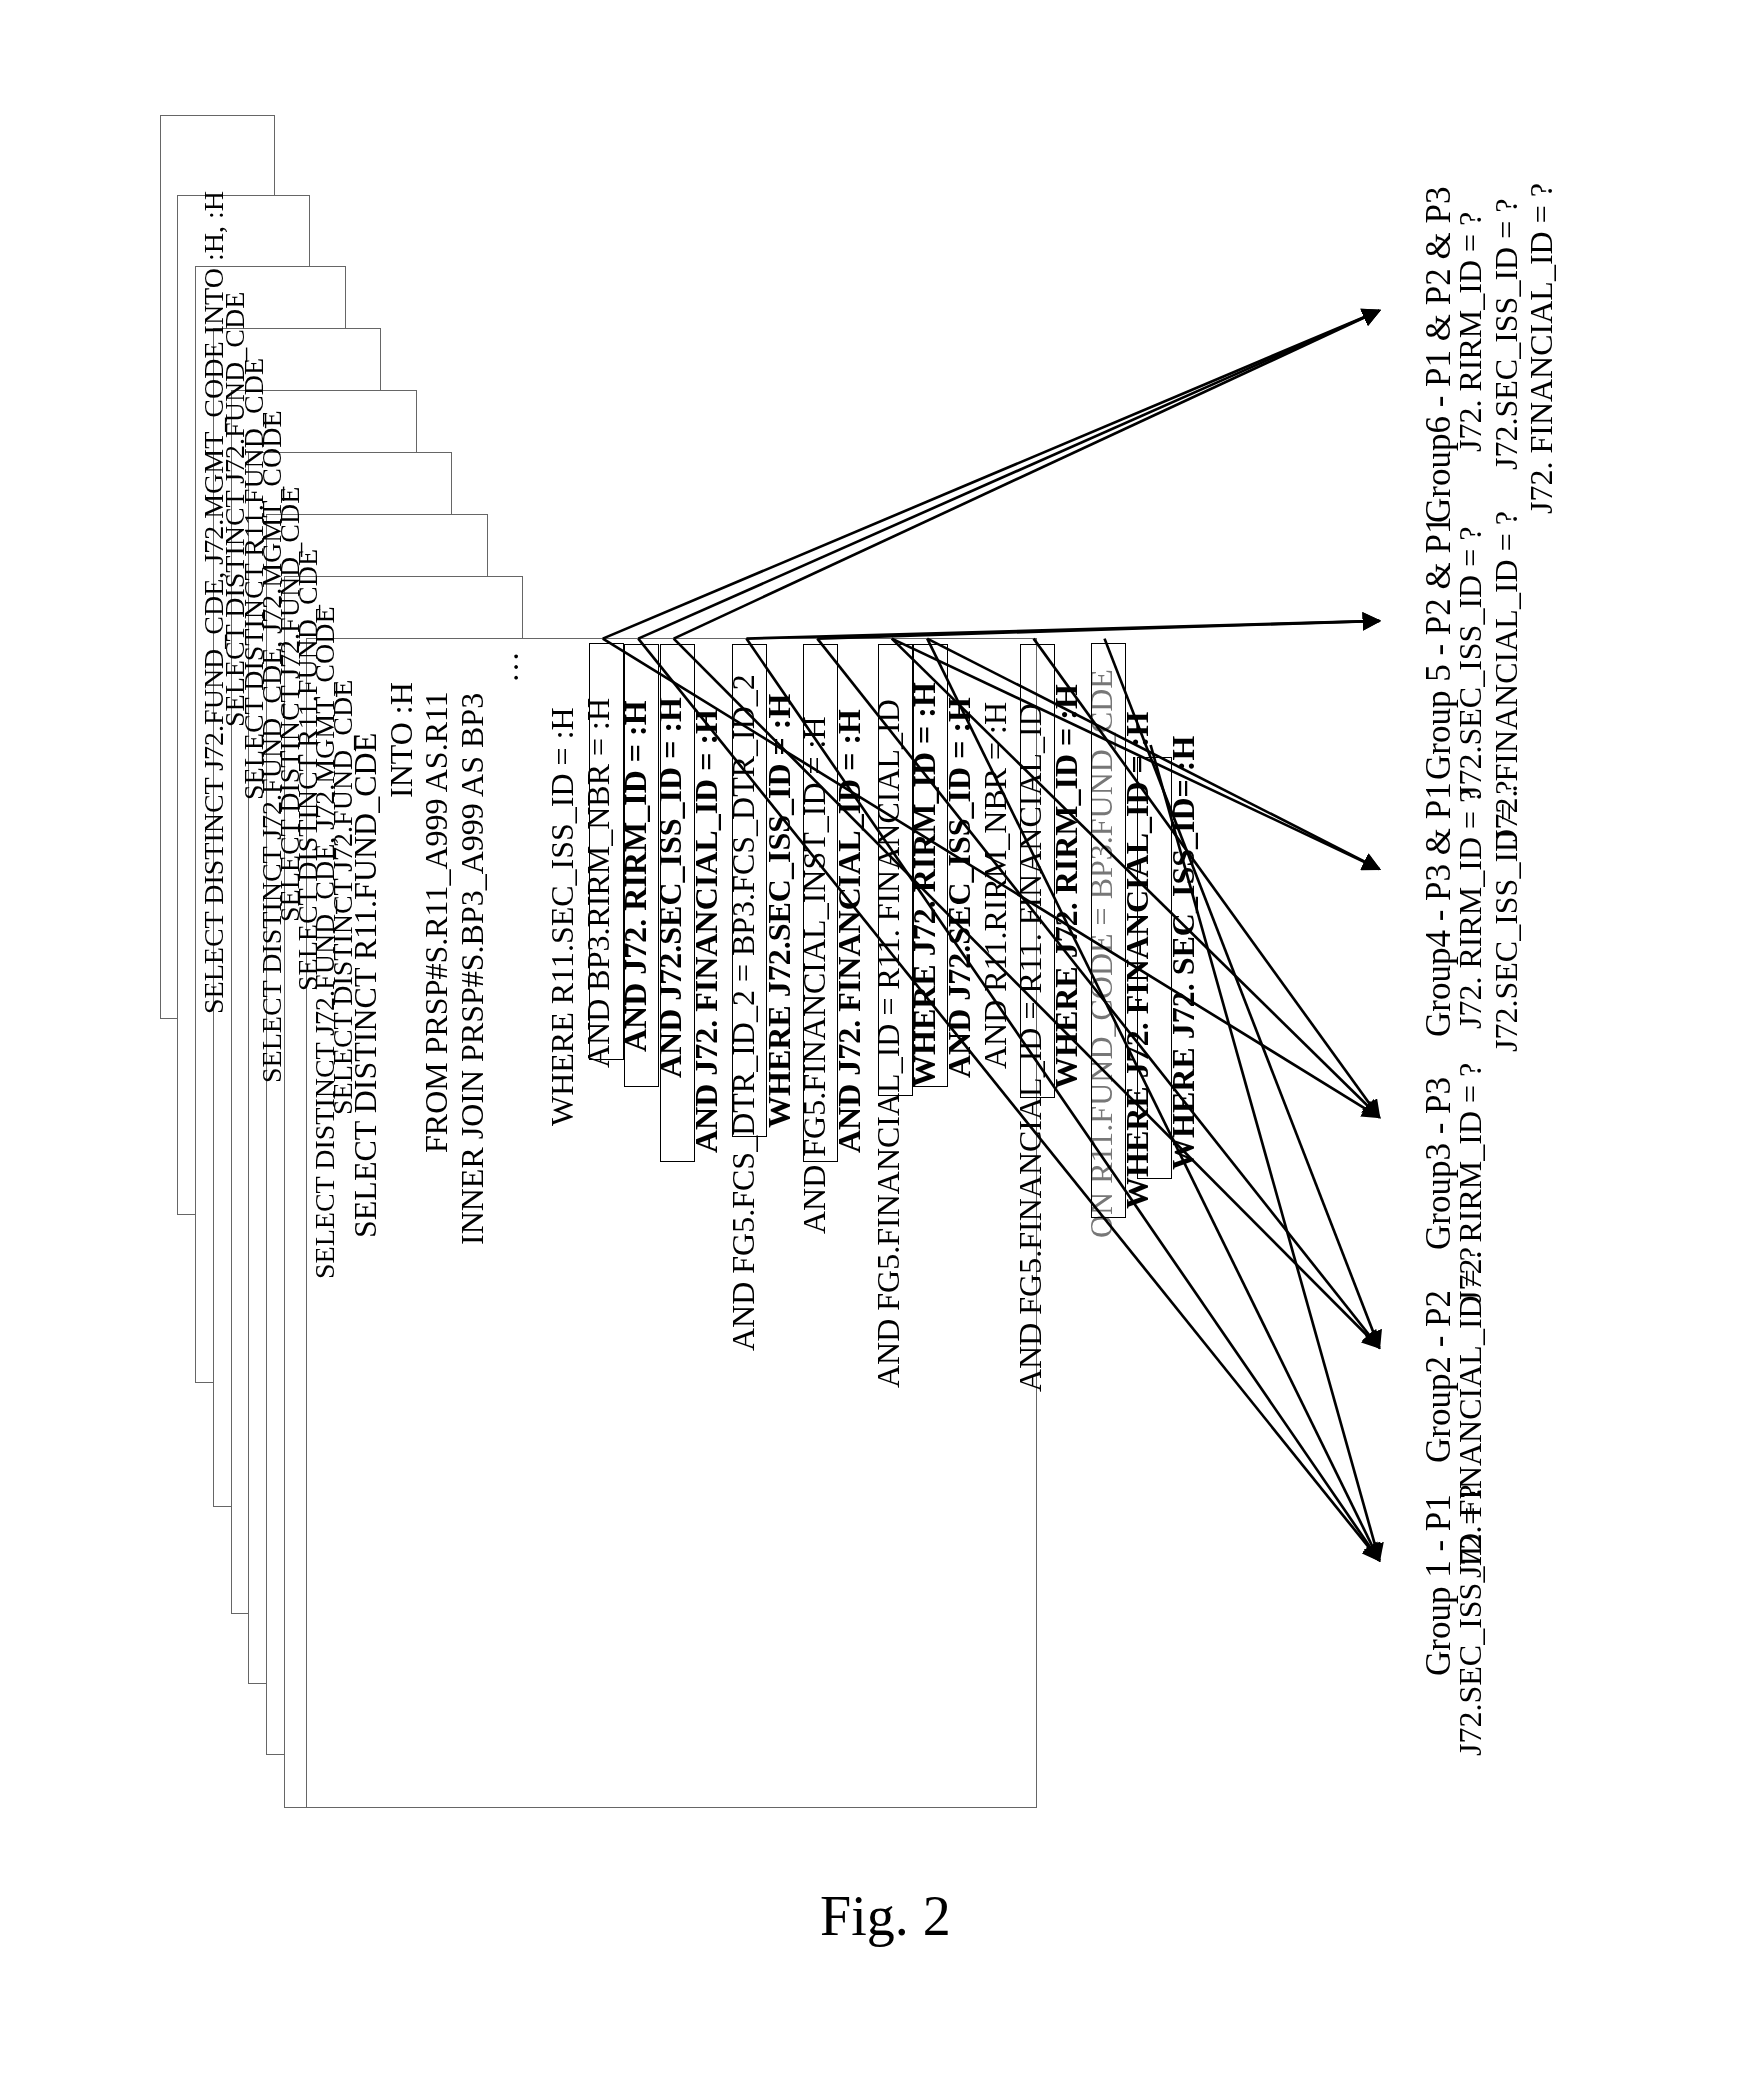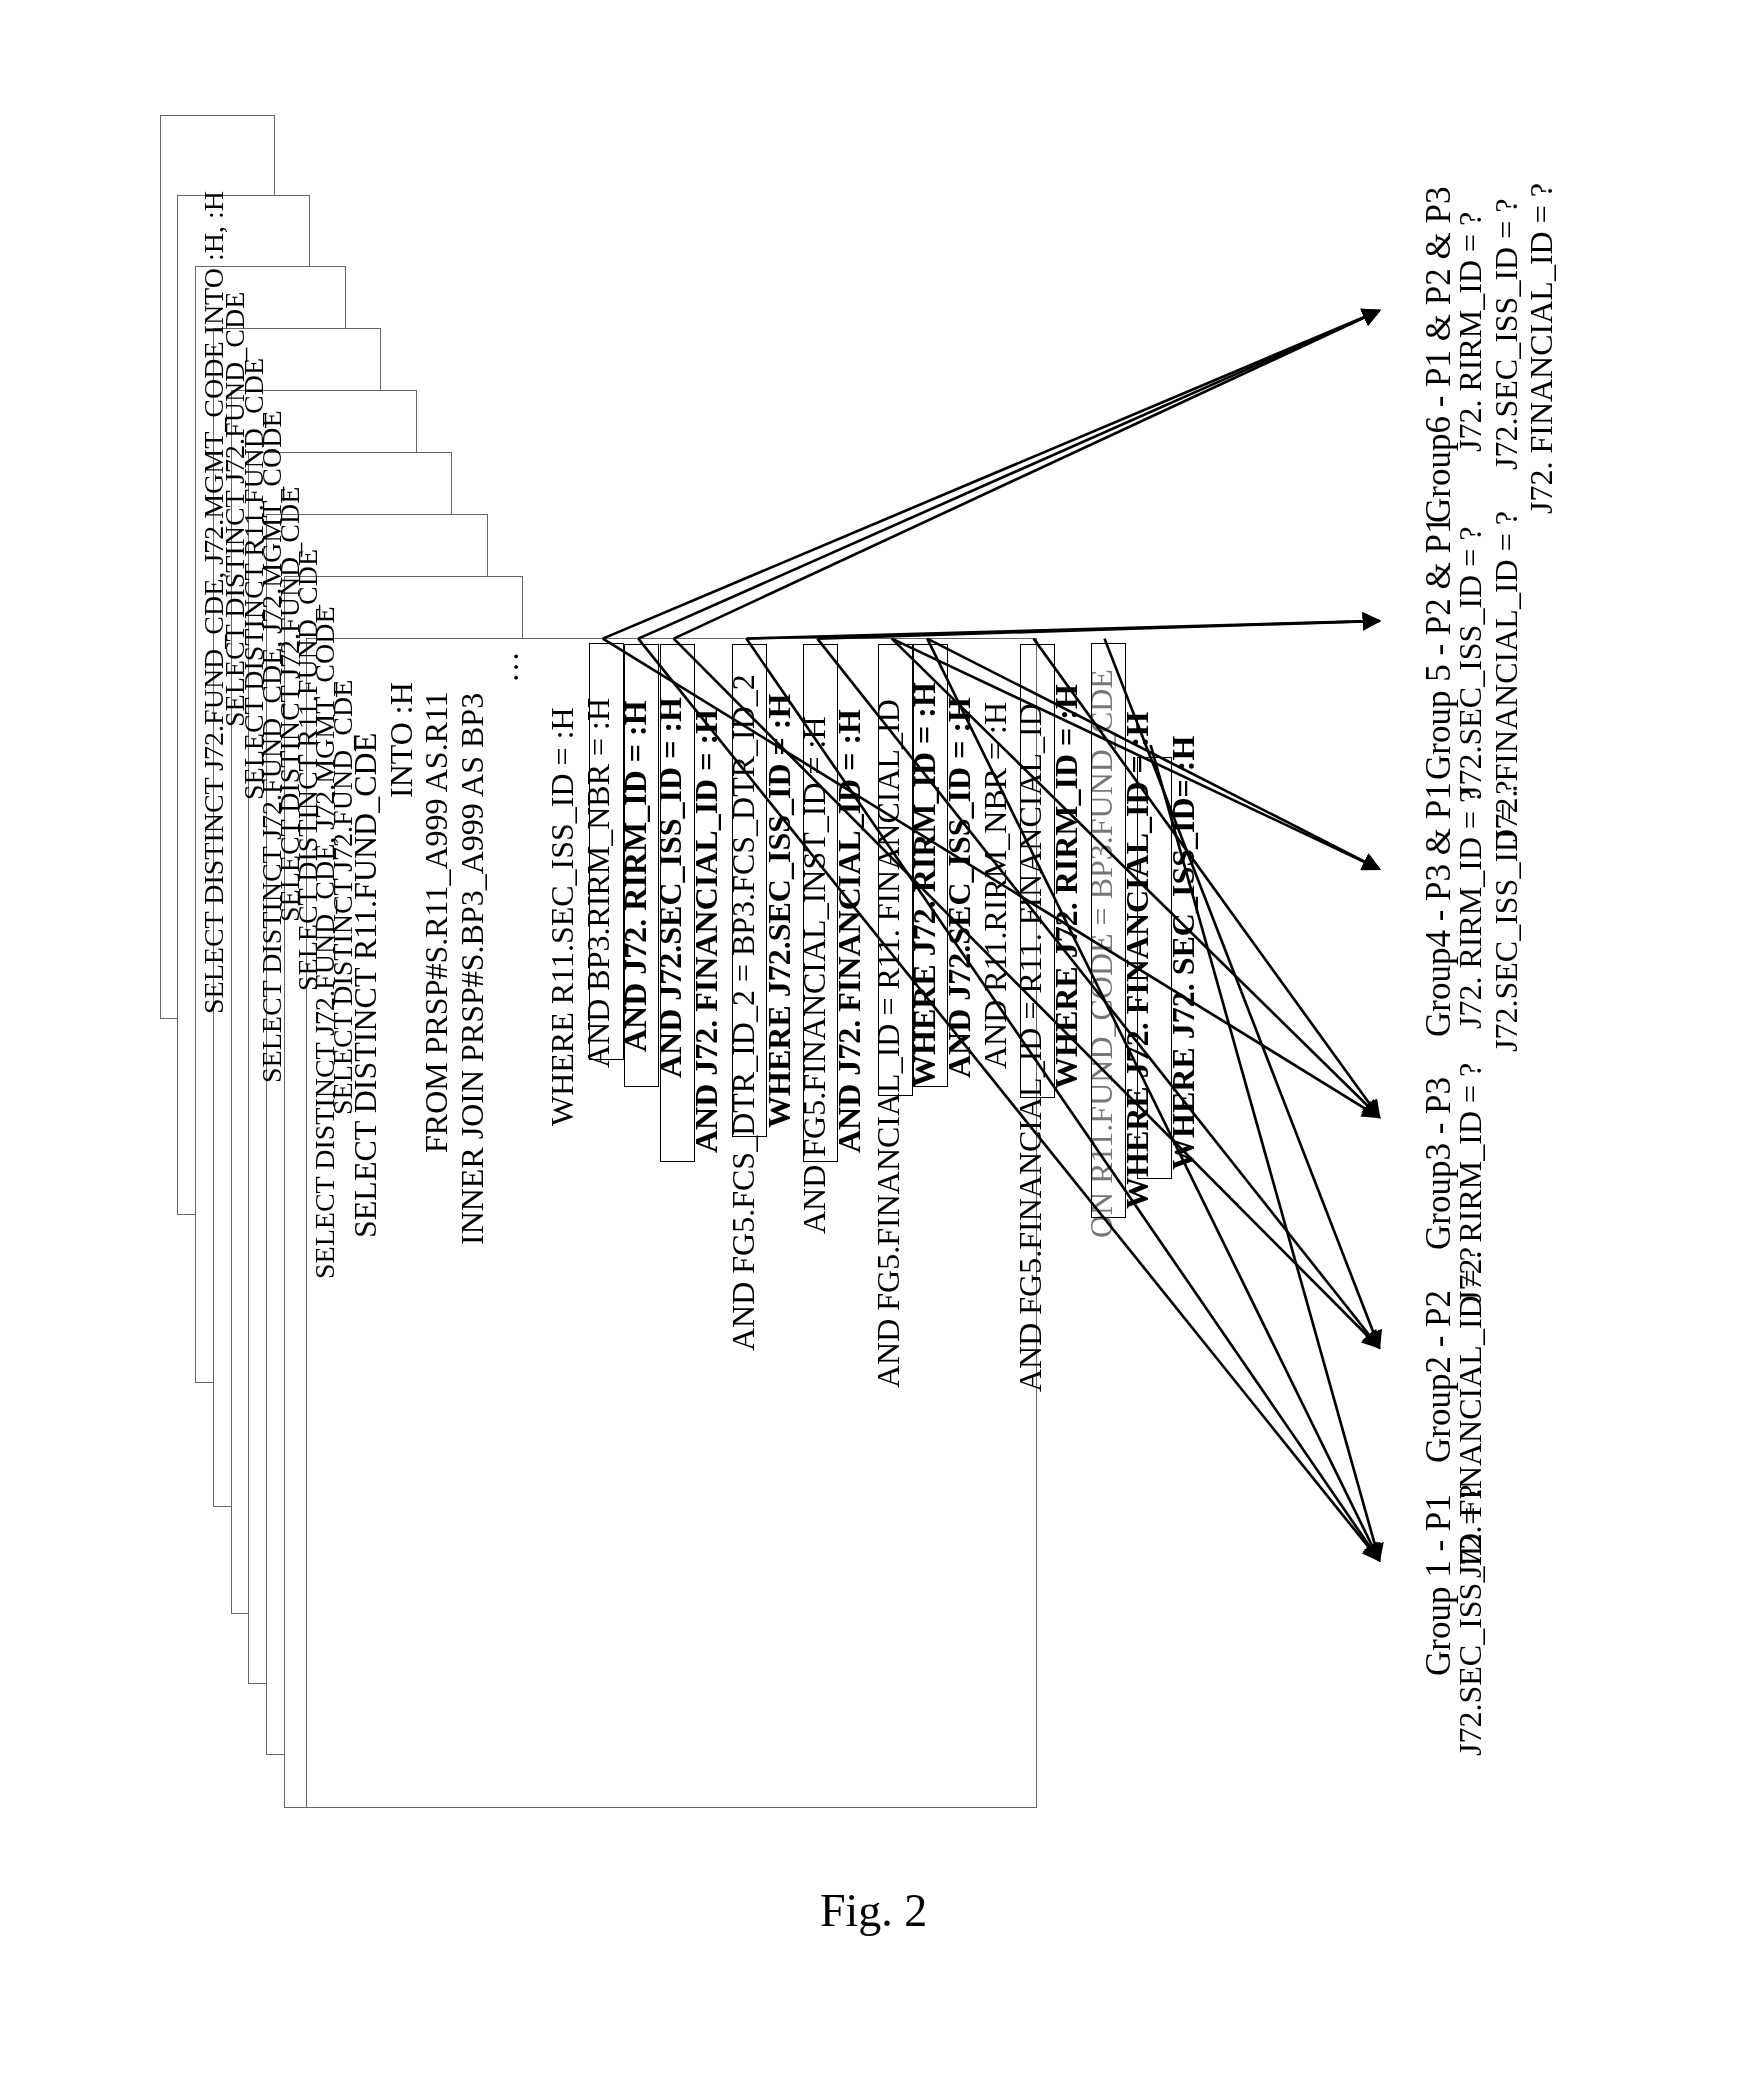--- a/index.html
+++ b/index.html
@@ -9,21 +9,21 @@
 
   .card {
     position: absolute;
     background: #fff;
     border: 1.8px solid #666;
     box-sizing: border-box;
   }
 
   .fig-label {
     position: absolute;
-    font-size: 46px;
+    font-size: 56px;
   }
 
   
   .vtext {
     position: absolute;
     transform: rotate(-90deg);
     transform-origin: 0 0;
     font-size: 32px;
     white-space: nowrap;
     line-height: 1.05;

